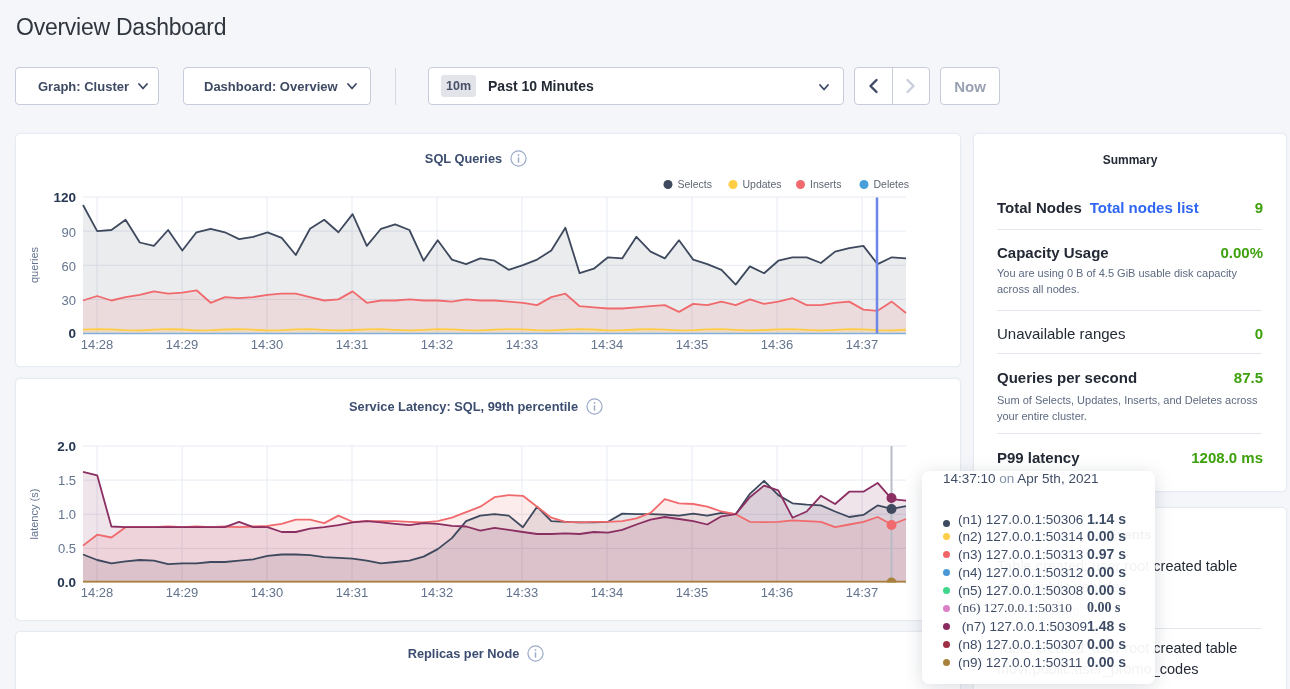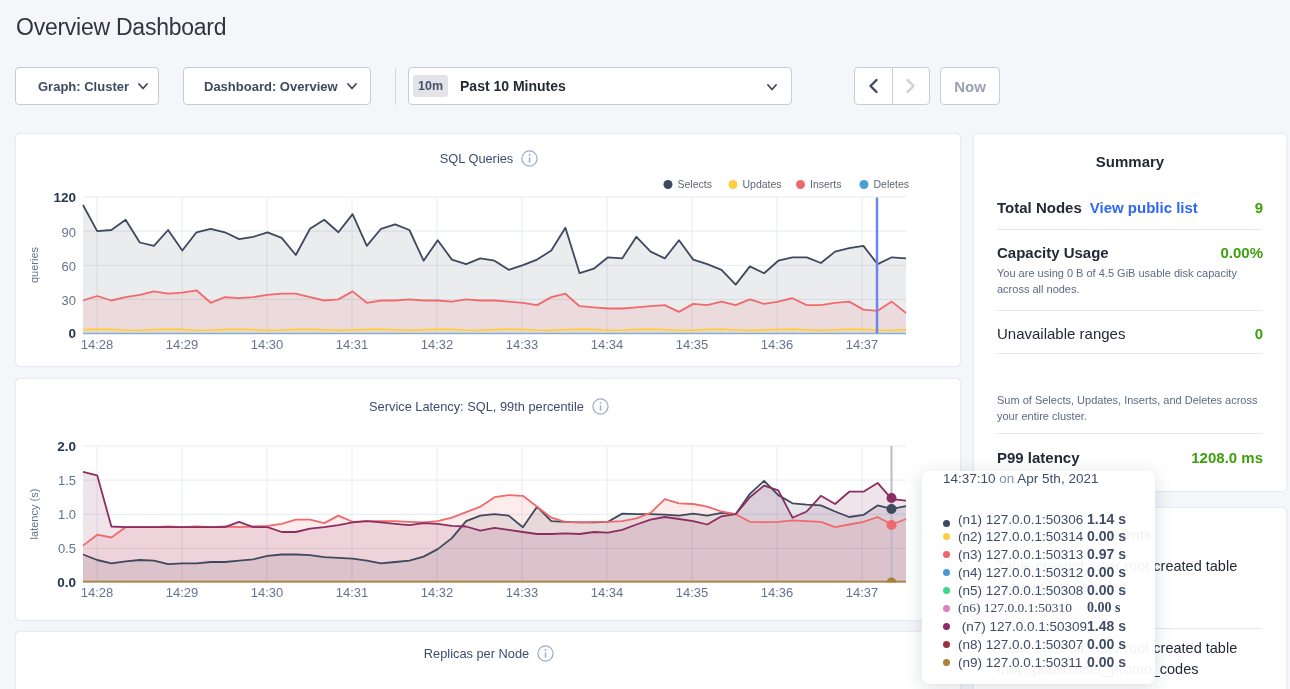--- a/index.html
+++ b/index.html
@@ -1,41 +1,41 @@
 <!DOCTYPE html>
 <html><head><meta charset="utf-8"><style>
 * { margin:0; padding:0; box-sizing:border-box; }
 html,body { width:1290px; height:689px; overflow:hidden; background:#f4f6fa;
   font-family:"Liberation Sans", sans-serif; }
 .abs { position:absolute; }
 .panel { position:absolute; background:#fff; border:1px solid #e7ebf2; border-radius:5px; box-shadow:0 0 2px rgba(56,69,86,0.06); }
 .btn { position:absolute; background:#fff; border:1px solid #c6ccda; border-radius:4px; height:38px; display:flex; align-items:center; }
 .gnum { color:#3da00c; font-weight:bold; }
 .divline { position:absolute; height:1px; background:#e3e7ee; left:997px; width:265px; }
-.ctitle { position:absolute; left:16px; width:946px; display:flex; justify-content:center; align-items:center; gap:8px; z-index:4; font-size:12.8px; font-weight:normal; color:#3c4d70; }
+.ctitle { position:absolute; left:3px; width:946px; display:flex; justify-content:center; align-items:center; gap:8px; z-index:4; font-size:12.8px; font-weight:bold; color:#3c4d70; }
 </style></head>
 <body>
 <div class="abs" style="left:0;top:0;width:1290px;height:689px;position:relative">
 
 <div class="abs" style="left:16px;top:14px;font-size:23px;letter-spacing:-0.25px;color:#30353e;">Overview Dashboard</div>
 
 <div class="btn" style="left:183px;top:67px;width:188px;padding-left:20px;gap:9px;">
   <span style="font-size:13px;font-weight:bold;color:#3e4a63;">Dashboard: Overview</span>
       <svg width="10" height="7" viewBox="0 0 10 7">
         <path d="M1 1 L5 5.5 L9 1" fill="none" stroke="#3e4a63" stroke-width="1.8" stroke-linecap="round" stroke-linejoin="round"></path>
       </svg>
 </div>
 <div class="btn" style="left:15px;top:67px;width:144px;padding-left:22px;gap:9px;">
   <span style="font-size:13px;font-weight:bold;color:#3e4a63;">Graph: Cluster</span>
       <svg width="10" height="7" viewBox="0 0 10 7">
         <path d="M1 1 L5 5.5 L9 1" fill="none" stroke="#3e4a63" stroke-width="1.8" stroke-linecap="round" stroke-linejoin="round"></path>
       </svg>
 </div>
 <div class="abs" style="left:395px;top:68px;width:1px;height:37px;background:#d3d8e3;"></div>
-<div class="btn" style="left:408px;top:67px;width:384px;padding-left:4px;">
+<div class="btn" style="left:428px;top:67px;width:416px;padding-left:12px;">
   <span style="background:#e2e4ea;border-radius:3px;font-size:12.5px;font-weight:bold;color:#475068;padding:4px 5px;">10m</span>
   <span style="font-size:14px;font-weight:bold;color:#242a35;margin-left:12px;">Past 10 Minutes</span>
   <span style="margin-left:auto;margin-right:14px;"><svg width="10" height="7" viewBox="0 0 10 7">
           <path d="M1 1 L5 5.5 L9 1" fill="none" stroke="#3e4a63" stroke-width="1.8" stroke-linecap="round" stroke-linejoin="round"></path>
         </svg></span>
 </div>
 <div class="btn" style="left:854px;top:67px;width:76px;padding:0;">
   <div style="width:38px;height:100%;display:flex;align-items:center;justify-content:center;border-right:1px solid #c6ccda;">
     <svg width="11" height="16" viewBox="0 0 11 16">
           <path d="M8.5 2 L2.5 8 L8.5 14" fill="none" stroke="#3e4a63" stroke-width="2.4" stroke-linecap="round" stroke-linejoin="round"></path>
@@ -66,38 +66,42 @@
         <circle cx="9" cy="9" r="8" fill="none" stroke="#9dabc9" stroke-width="1.3"></circle>
         <rect x="8.2" y="7.8" width="1.6" height="5.6" fill="#9dabc9"></rect>
         <rect x="8.2" y="4.4" width="1.6" height="1.8" fill="#9dabc9"></rect>
       </svg></div>
 <div class="ctitle" style="top:645px;">Replicas per Node <svg width="17" height="17" viewBox="0 0 18 18">
         <circle cx="9" cy="9" r="8" fill="none" stroke="#9dabc9" stroke-width="1.3"></circle>
         <rect x="8.2" y="7.8" width="1.6" height="5.6" fill="#9dabc9"></rect>
         <rect x="8.2" y="4.4" width="1.6" height="1.8" fill="#9dabc9"></rect>
       </svg></div>
 
-<div class="abs" style="left:973px;top:153px;width:314px;text-align:center;z-index:4;font-size:15px;font-weight:bold;color:#242a35;">Summary</div>
+<div class="abs" style="left:973px;top:153px;width:314px;text-align:center;z-index:4;font-size:12px;font-weight:bold;color:#242a35;">Summary</div>
 <div class="abs" style="left:997px;top:199px;width:266px;z-index:4;font-size:15px;display:flex;">
   <span style="font-weight:bold;color:#242a35;">Total Nodes</span>
-  <span style="font-weight:bold;color:#2f66f2;margin-left:8px;">View public list</span>
+  <span style="font-weight:bold;color:#2f66f2;margin-left:8px;">Total nodes list</span>
   <span class="gnum" style="margin-left:auto;">9</span>
 </div>
 <div class="divline" style="top:229px;"></div>
 <div class="abs" style="left:997px;top:244px;width:266px;z-index:4;font-size:15px;display:flex;">
   <span style="font-weight:bold;color:#242a35;">Capacity Usage</span>
   <span class="gnum" style="margin-left:auto;">0.00%</span>
 </div>
 <div class="abs" style="left:997px;top:265px;z-index:4;font-size:11px;color:#5d6a80;line-height:16px;">You are using 0 B of 4.5 GiB usable disk capacity<br>across all nodes.</div>
 <div class="divline" style="top:310px;"></div>
 <div class="abs" style="left:997px;top:325px;width:266px;z-index:4;font-size:15px;display:flex;">
   <span style="font-weight:normal;color:#242a35;">Unavailable ranges</span>
   <span class="gnum" style="margin-left:auto;">0</span>
 </div>
 <div class="divline" style="top:353px;"></div>
+<div class="abs" style="left:997px;top:369px;width:266px;z-index:4;font-size:15px;display:flex;">
+  <span style="font-weight:bold;color:#242a35;">Queries per second</span>
+  <span class="gnum" style="margin-left:auto;">87.5</span>
+</div>
 <div class="abs" style="left:997px;top:392px;z-index:4;font-size:11px;color:#5d6a80;line-height:16px;">Sum of Selects, Updates, Inserts, and Deletes across<br>your entire cluster.</div>
 <div class="divline" style="top:433px;"></div>
 <div class="abs" style="left:997px;top:449px;width:266px;z-index:4;font-size:15px;display:flex;">
   <span style="font-weight:bold;color:#242a35;">P99 latency</span>
   <span class="gnum" style="margin-left:auto;">1208.0 ms</span>
 </div>
 
 <div class="abs" style="left:973px;top:527px;width:314px;text-align:center;z-index:4;font-size:13px;font-weight:bold;color:#242a35;">Events</div>
 <div class="abs" style="left:997px;top:556px;white-space:nowrap;z-index:4;font-size:14.5px;color:#242a35;line-height:21px;">Table created: user root created table<br>movr.public.vehicles</div>
 <div class="abs" style="left:997px;top:604px;z-index:4;font-size:12px;color:#8d93a0;">17 minutes ago</div>

